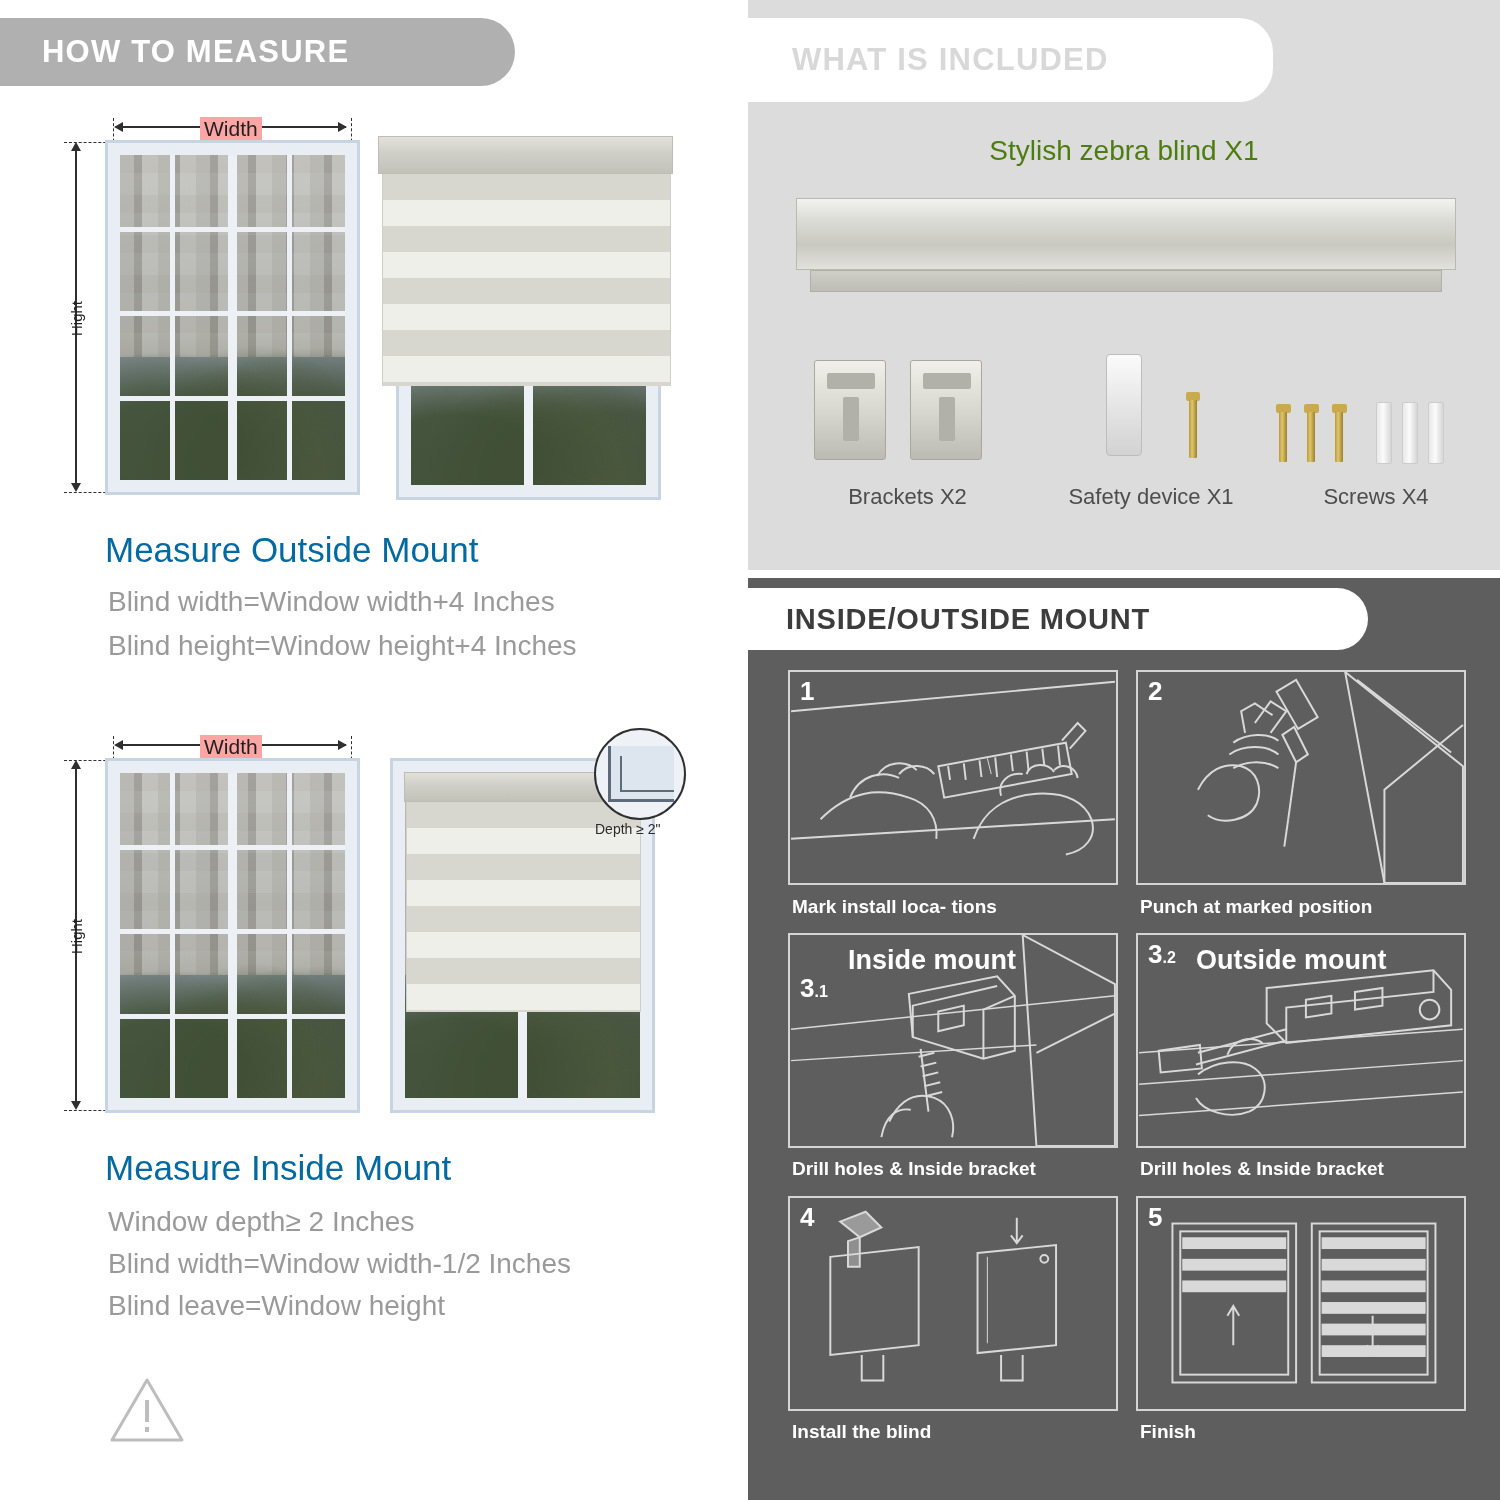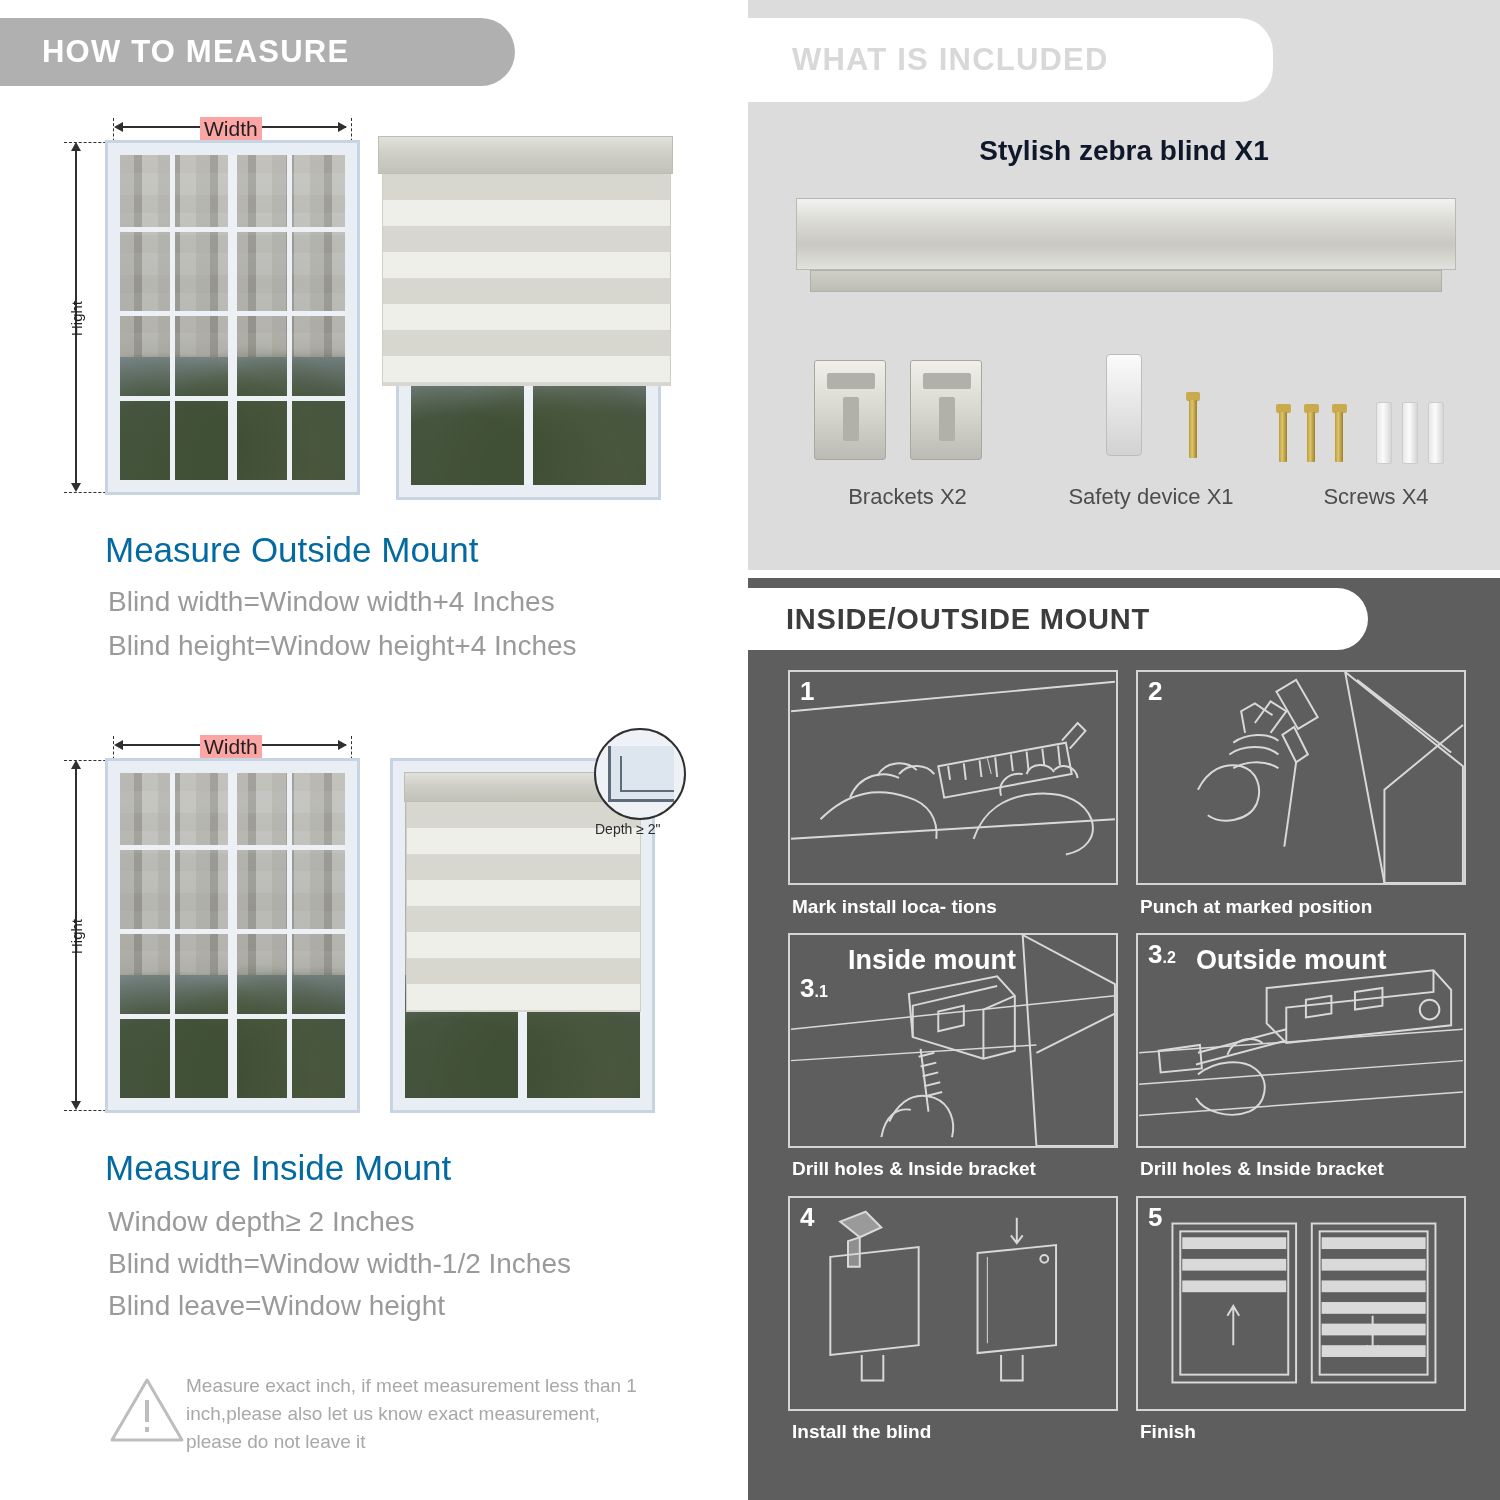--- a/index.html
+++ b/index.html
@@ -222,22 +222,22 @@
     padding-left: 44px;
     box-sizing: border-box;
     color: #d8d8d8;
     font-size: 31px;
     font-weight: bold;
     letter-spacing: 1.2px;
   }
   .inc-title {
     position: absolute;
     font-size: 28px;
-    color: #0f172a;
-    font-weight: bold;
+    color: #4d7c0f;
+    font-weight: normal;
     width: 100%;
     text-align: center;
   }
   .inc-caption {
     position: absolute;
     font-size: 22px;
     color: #4d4d4d;
     text-align: center;
   }
   .headrail {
@@ -459,21 +459,20 @@
     <div class="sec-line" style="left:108px; top:1290px;">Blind leave=Window height</div>
 
     <div class="warn-box" style="left:108px; top:1368px; width:600px; height:110px;">
       <div class="warn-tri" style="left:0; top:6px;">
         <svg viewBox="0 0 78 70" aria-hidden="true">
           <polygon points="39,6 74,66 4,66" fill="none" stroke="#bdbdbd" stroke-width="3" stroke-linejoin="round"></polygon>
           <rect x="37" y="26" width="4" height="22" fill="#bdbdbd"></rect>
           <rect x="37" y="53" width="4" height="5" fill="#bdbdbd"></rect>
         </svg>
       </div>
-      <div class="warn-text" style="left:78px; top:4px;">Measure exact inch, if meet measurement less than 1 inch,please also let us know exact measurement, please do not leave it</div>
     </div>
   </div>
 
   <div class="included-panel">
 
     <div class="inc-title" style="left:0; top:135px;">Stylish zebra blind X1</div>
 
     <div class="headrail" style="left:48px; top:198px; width:660px; height:72px;"></div>
     <div class="headrail-lip" style="left:62px; top:270px; width:632px; height:22px;"></div>
 

